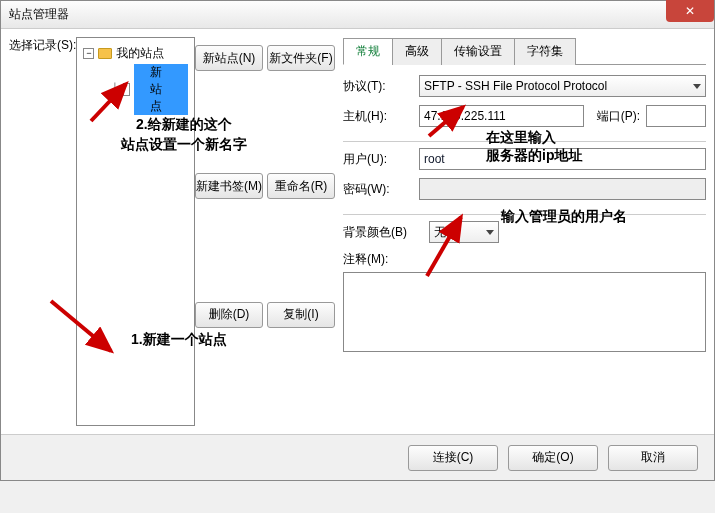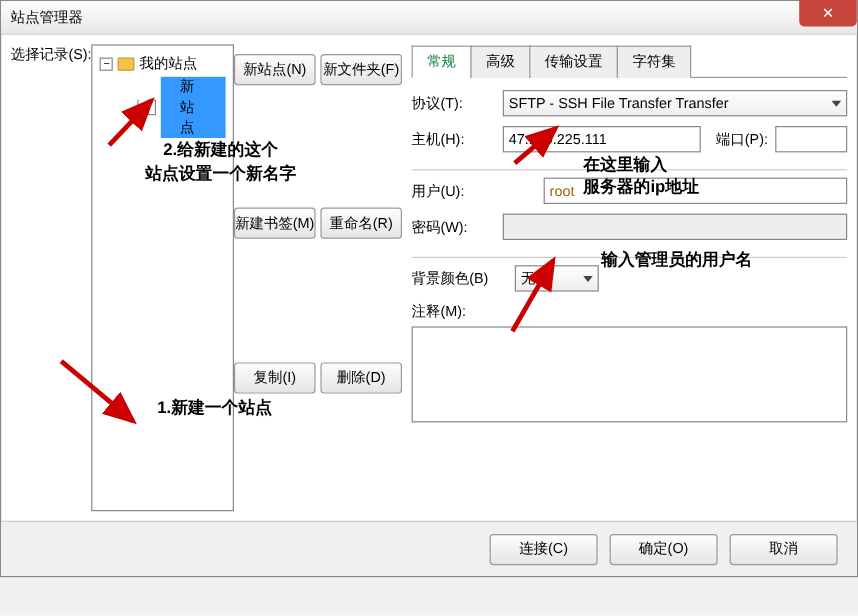--- a/index.html
+++ b/index.html
@@ -73,57 +73,57 @@
         <div class="btn">
             <span>新文件夹(F)</span>
           </div>
         <div class="btn">
             <span>新建书签(M)</span>
           </div>
         <div class="btn">
             <span>重命名(R)</span>
           </div>
         <div class="btn">
-            <span>复制(I)</span>
+            <span>删除(D)</span>
           </div>
         <div class="btn">
-            <span>删除(D)</span>
+            <span>复制(I)</span>
           </div>
       </div>
     </div>
 
     <div class="right">
       <div class="tabs">
         <div class="tab active"><span>常规</span></div>
         <div class="tab"><span>高级</span></div>
         <div class="tab"><span>传输设置</span></div>
         <div class="tab"><span>字符集</span></div>
       </div>
 
       <div class="form-row">
         <label>协议(T):</label>
         <div class="select">
-          <span>SFTP - SSH File Transfer Transfer</span>
+          <span>SFTP - SSH File Protocol Protocol</span>
           <span class="arrow-down"></span>
         </div>
       </div>
 
       <div class="form-row">
         <label>主机(H):</label>
         <input class="input" value="47.100.225.111" style="">
         <label style="width:50px;text-align:right">端口(P):</label>
         <input class="input small" value="" style="">
       </div>
 
       <div class="hr"></div>
 
 
       <div class="form-row">
         <label>用户(U):</label>
-        <input class="input" style="color: #a16207; margin-left: 34px;" value="root">
+        <input class="input" style="color: #0f172a;" value="root">
       </div>
 
       <div class="form-row">
         <label>密码(W):</label>
         <input class="input" type="password" disabled="" style="background: rgb(238, 238, 238);">
       </div>
 
       <div class="hr"></div>
 
       <div class="form-row">

